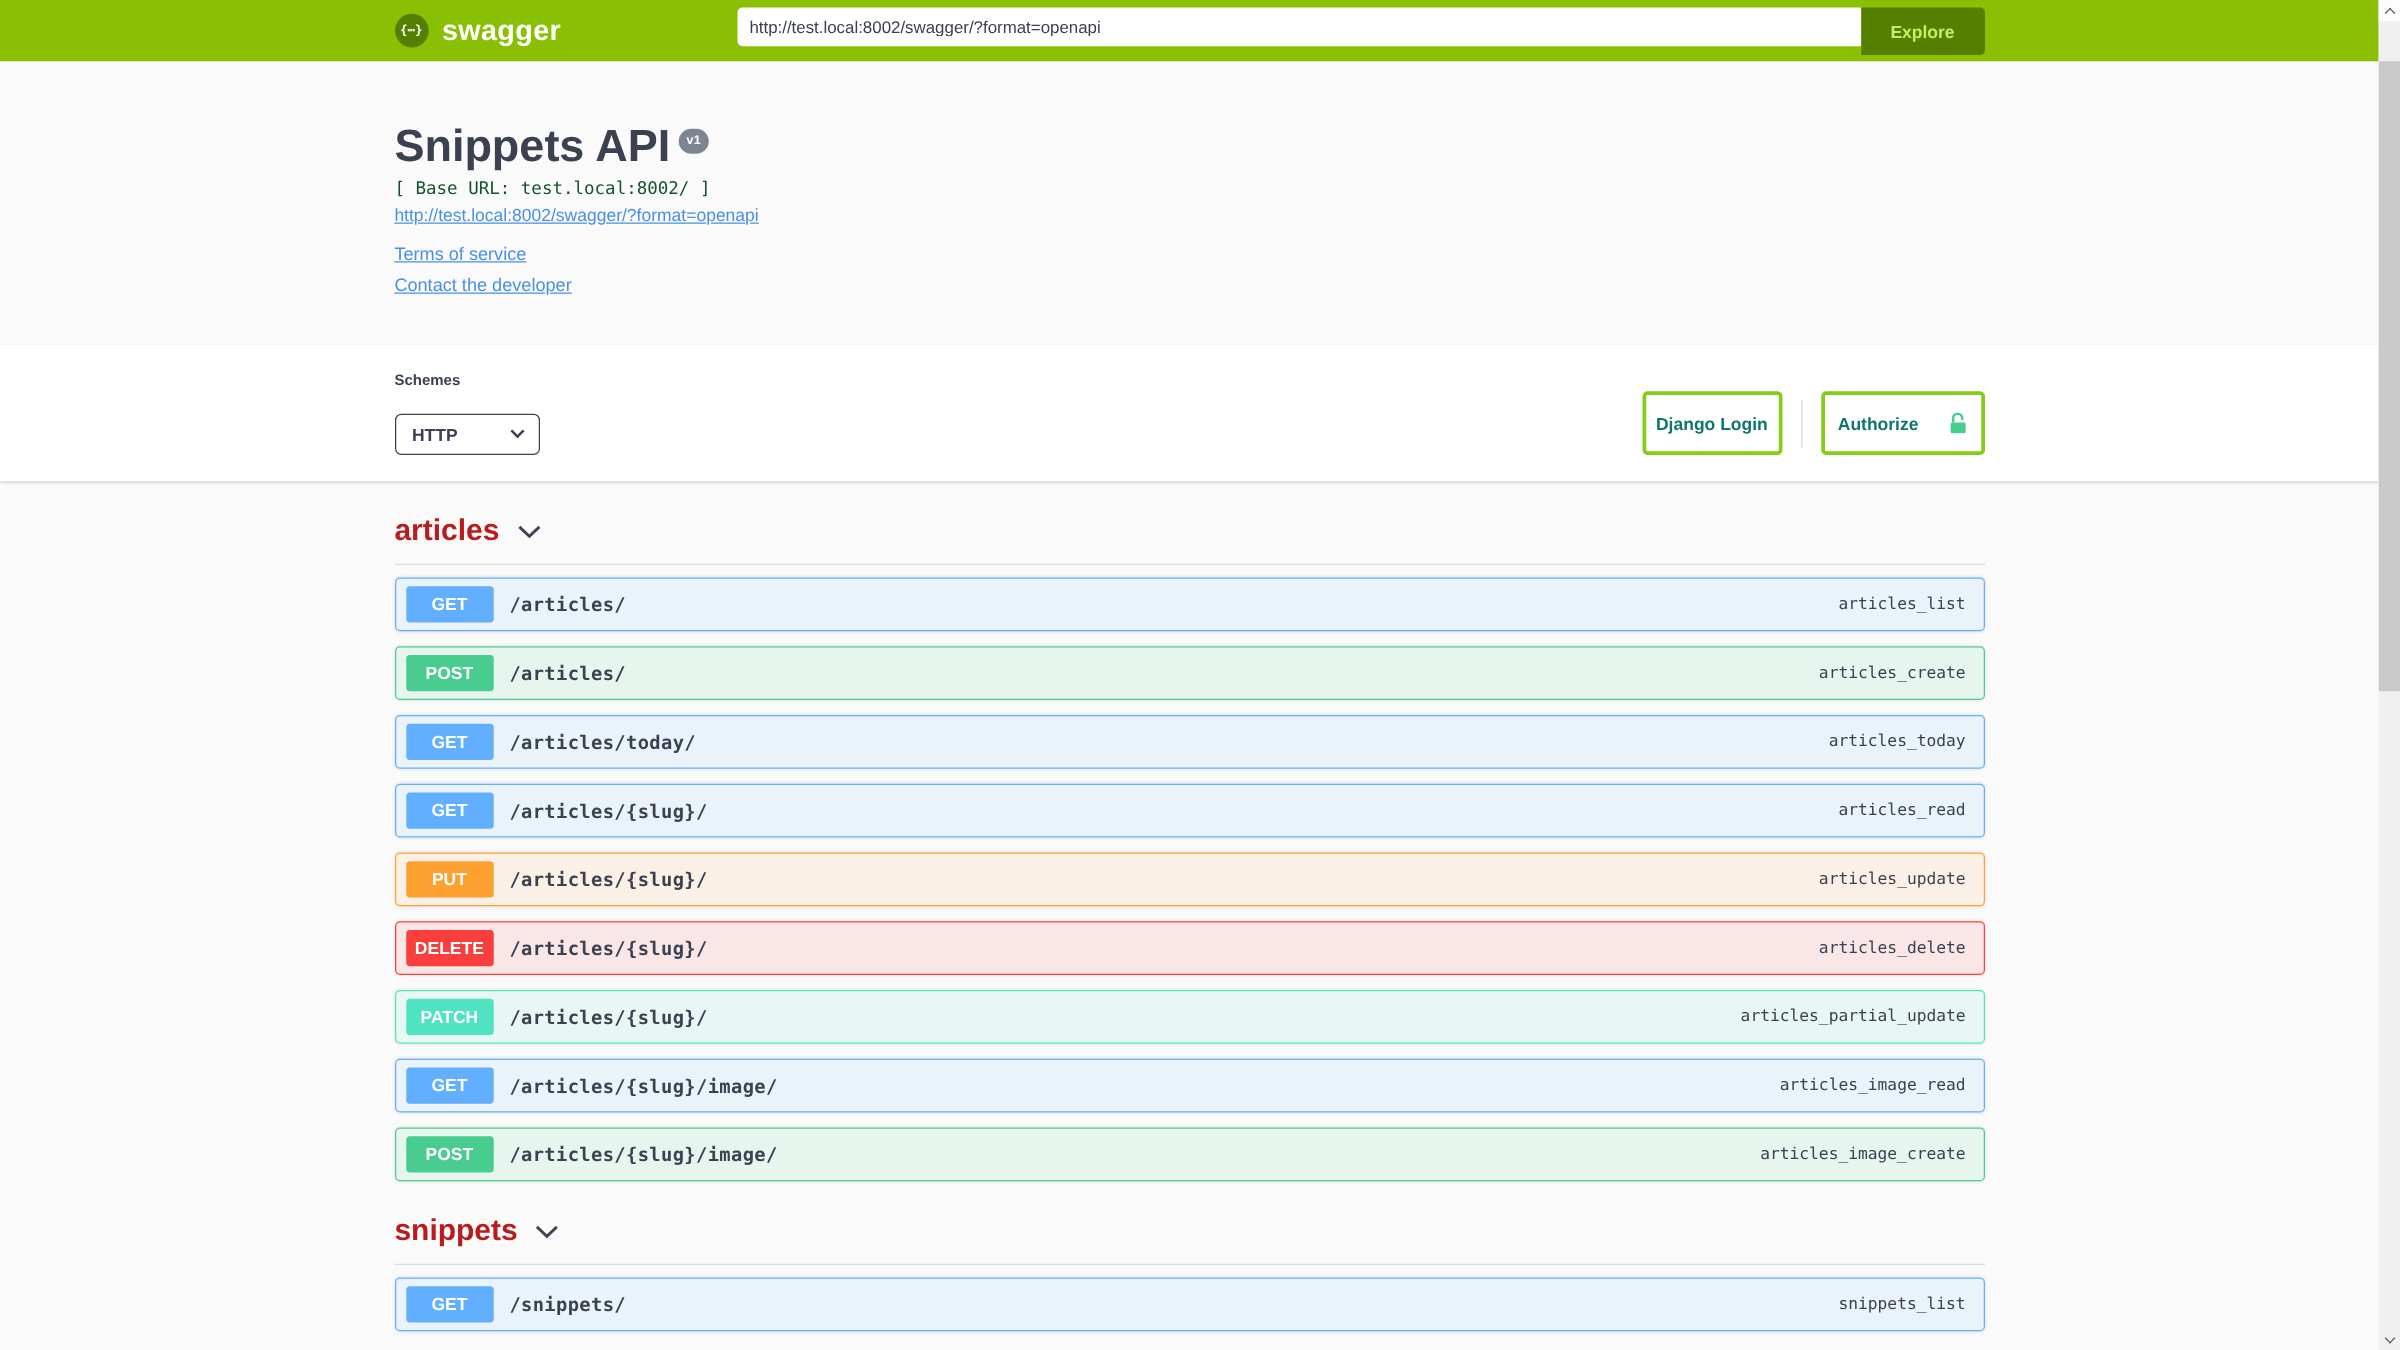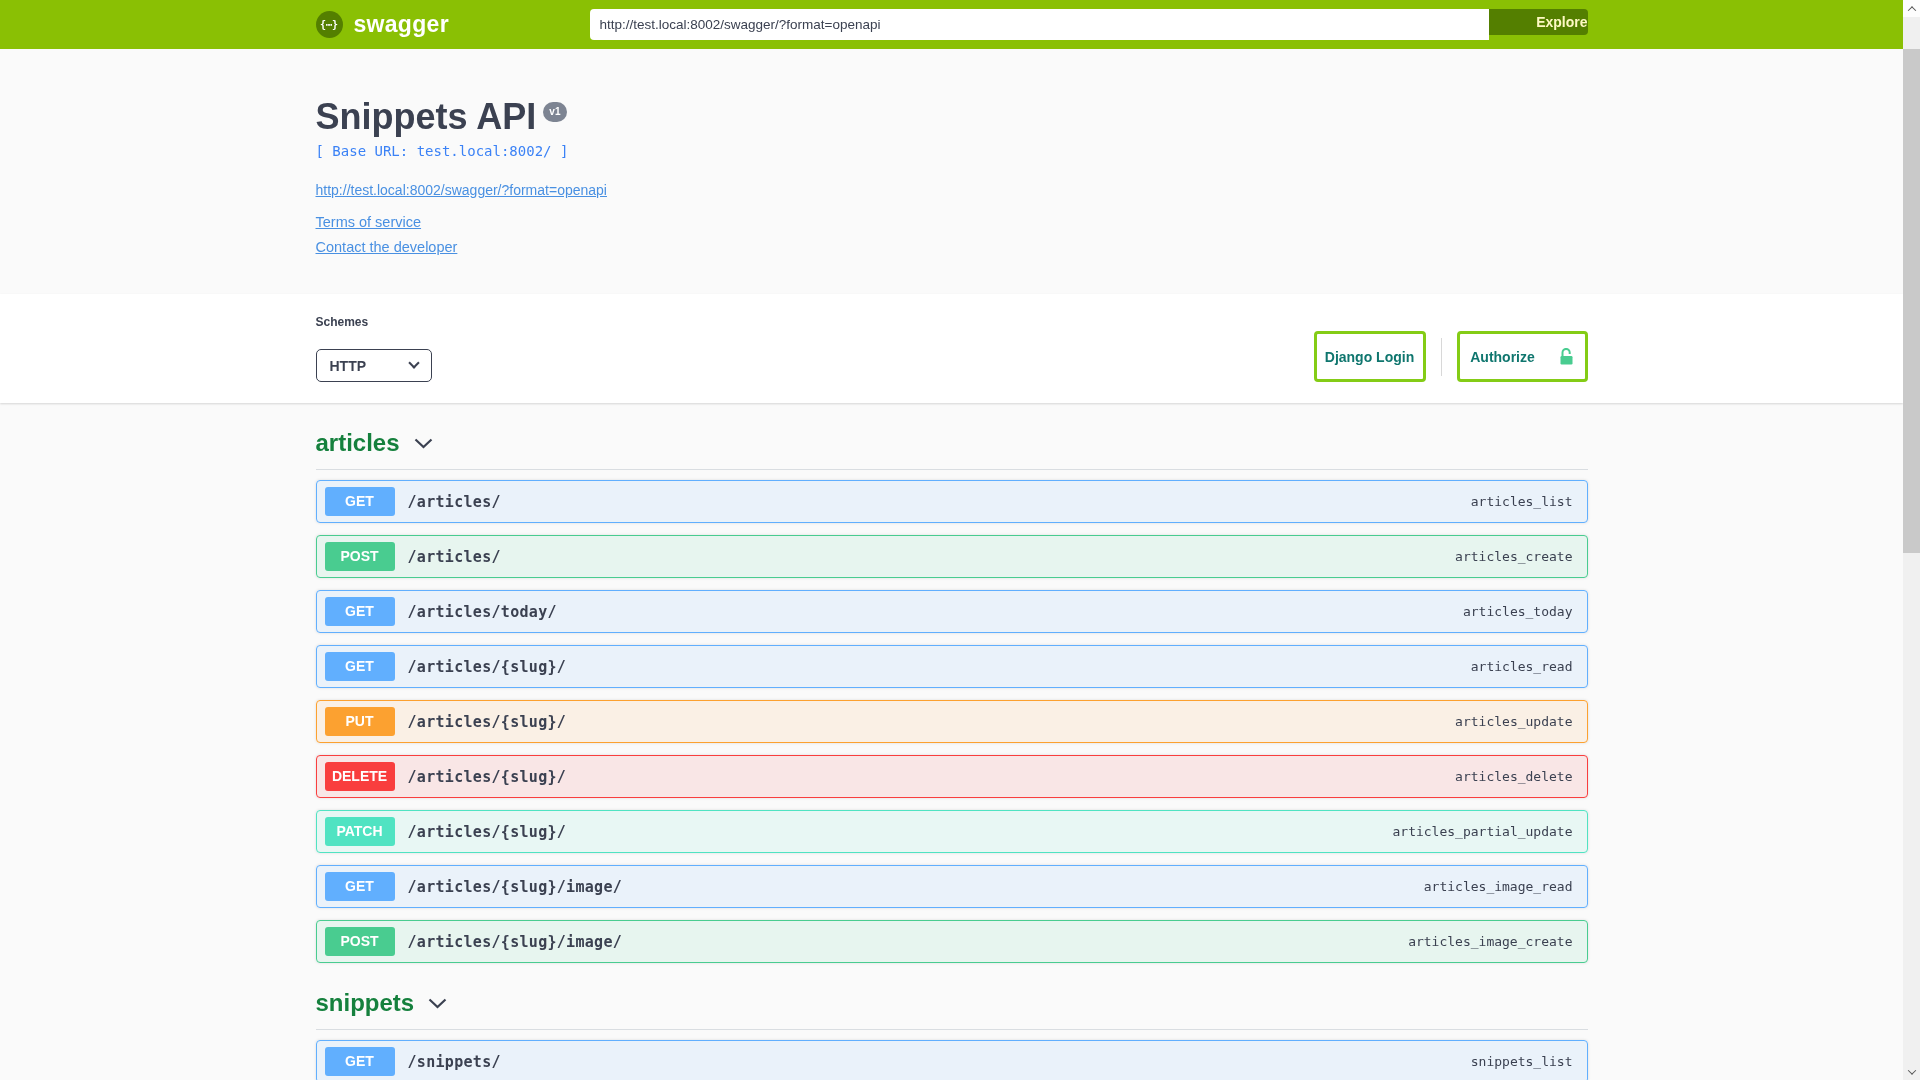--- a/index.html
+++ b/index.html
@@ -24,34 +24,34 @@
     font-family: "DejaVu Sans Mono", monospace; font-size: 10px; font-weight: bold;
   }
   .brand-name { color: #fff; font-size: 23px; font-weight: 700; letter-spacing: .3px; }
   .topbar-form { margin-left: auto; display: flex; }
   .url-input {
     width: 899px; height: 31px; border: none; border-radius: 4px 0 0 4px;
     padding: 0 10px; font-size: 13.5px; color: #3b4151; outline: none;
     font-family: "Liberation Sans", sans-serif; background: #fff;
   }
   .explore-btn {
-    width: 99px; height: 26px; border: none; border-radius: 0 4px 4px 0;
-    background: #547f00; color: #fef9c3; font-weight: 700; font-size: 14px;
-    font-family: "Liberation Sans", sans-serif; cursor: pointer; text-align: right;
+    width: 99px; height: 38px; border: none; border-radius: 0 4px 4px 0;
+    background: #547f00; color: #bef264; font-weight: 700; font-size: 14px;
+    font-family: "Liberation Sans", sans-serif; cursor: pointer;
   }
 
   
   .info { padding-top: 46px; padding-bottom: 30px; }
   .api-title { font-size: 36px; font-weight: 700; color: #3b4151; line-height: 1.2; margin-bottom: 5px; }
   .version-badge {
     display: inline-block; background: #7d8492; color: #fff;
     font-size: 10px; font-weight: 700; padding: 4px 6px; border-radius: 50px;
     position: relative; top: -14px; margin-left: 7px; letter-spacing: .3px;
   }
-  .base-url { font-family: "DejaVu Sans Mono", monospace; font-size: 14px; color: #3b82f6; margin-bottom: 22px; }
+  .base-url { font-family: "DejaVu Sans Mono", monospace; font-size: 14px; color: #14532d; margin-bottom: 5px; }
   .spec-link { display: inline-block; font-size: 14px; color: #4990e2; text-decoration: underline; margin-bottom: 16px; cursor: pointer; }
   .description { font-size: 14.5px; margin-bottom: 16px; }
   .info-link { display: block; width: max-content; font-size: 14.5px; color: #4990e2; text-decoration: underline; margin-bottom: 8px; line-height: 17px; cursor: pointer; }
   .license { font-size: 14.5px; margin-top: 6px; }
 
   
   .scheme-container { background: #fff; box-shadow: 0 1px 2px 0 rgba(0,0,0,.15); padding: 21px 0; }
   .scheme-row { display: flex; align-items: flex-end; justify-content: space-between; }
   .schemes-label { font-size: 12px; font-weight: 700; margin-bottom: 20px; }
   .scheme-select {
@@ -67,21 +67,21 @@
     display: flex; align-items: center; justify-content: center; cursor: pointer;
   }
   .btn-django { width: 112px; }
   .btn-authorize { width: 131px; gap: 24px; }
   .auth-separator { width: 1px; height: 38px; background: #d8d8d8; margin: 0 15px; }
 
   
   .section { margin-top: 20px; }
   .tag-heading {
     display: flex; align-items: center; gap: 14px;
-    font-size: 24px; font-weight: 700; color: #15803d;
+    font-size: 24px; font-weight: 700; color: #b91c1c;
     padding: 6px 0 12px; border-bottom: 1px solid #d9dde1; cursor: pointer;
   }
   .ops { margin-top: 10px; }
   .op {
     display: flex; align-items: center; height: 43px;
     border: 1px solid #ccc; border-radius: 4px; margin-bottom: 12px; padding: 0 8px;
     box-shadow: 0 0 3px rgba(0,0,0,.12); cursor: pointer;
   }
   .badge {
     min-width: 70px; height: 29px; line-height: 29px; text-align: center;

